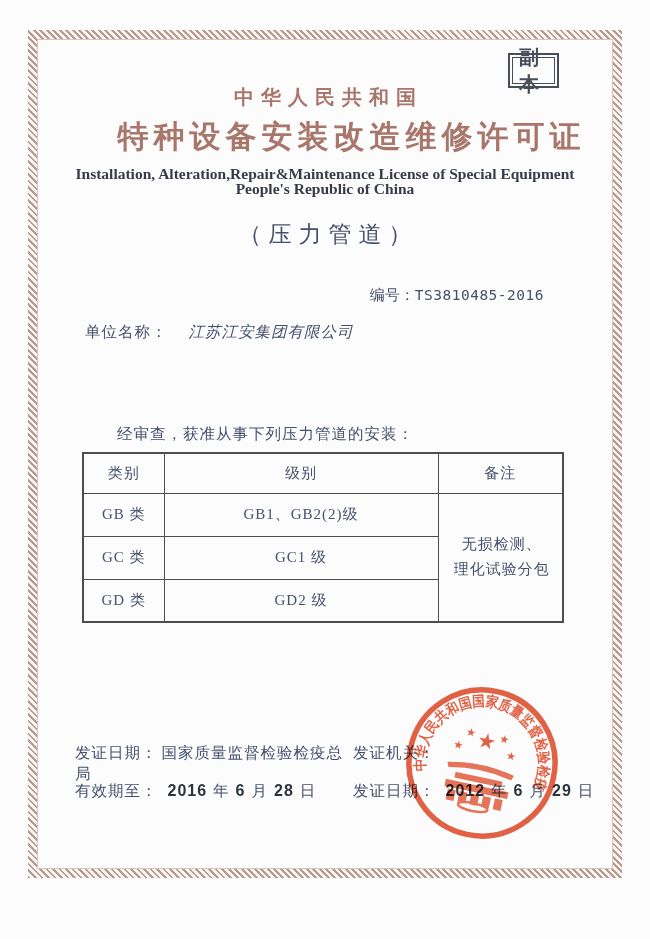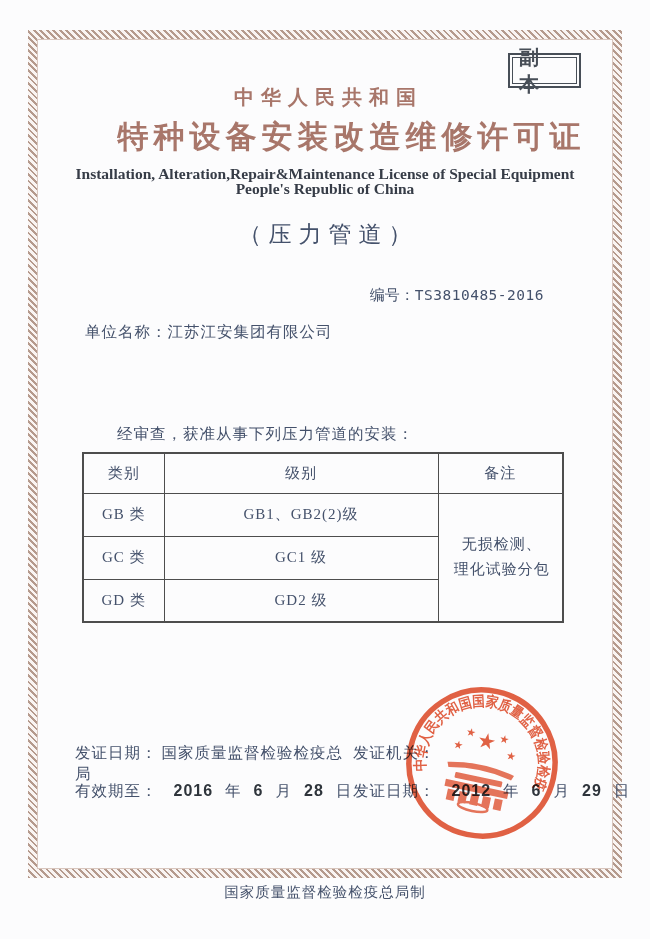--- a/index.html
+++ b/index.html
@@ -25,21 +25,21 @@
   
   .frame{
     position:absolute;left:28px;top:30px;width:594px;height:848px;
     border:9px solid transparent;
     border-image:repeating-linear-gradient(45deg,var(--frame_tan) 0 2px,#f9f4f2 2px 4.6px) 9;
     box-shadow:inset 0 0 0 1px #d8c6be;
   }
 
   
   .badge{
-    position:absolute;top:53px;left:508px;width:73px;height:35px;
+    position:absolute;top:53px;left:508px;width:51px;height:35px;
     border:2px solid var(--badge_ink);padding:2px;background:var(--paper);
   }
   .badge-inner{
     width:100%;height:100%;border:1px solid var(--badge_ink);
     display:flex;align-items:center;justify-content:center;
     font-size:20px;font-weight:700;color:var(--badge_ink);letter-spacing:6px;
     padding-left:6px;font-family:"Liberation Serif",serif;
   }
 
   .t-cn1{position:absolute;top:84px;left:0;right:0;text-align:center;
@@ -55,21 +55,21 @@
     font-size:23px;color:var(--body_ink);letter-spacing:7px;text-indent:7px;}
 
   .serial{position:absolute;top:258px;left:0;right:0;text-align:right;padding-right:106px;
     font-size:15px;color:var(--body_ink);margin-top:28px;}
   .serial .mono{font-family:"DejaVu Sans Mono","Liberation Mono",monospace;
     font-size:14.5px;letter-spacing:0.5px;}
 
   .field{position:absolute;left:85px;font-size:15.5px;color:var(--body_ink);letter-spacing:1px;}
   .f-name{top:322px;}
   .f-addr{top:356px;}
-  .field .val{margin-left:0;}
+  .field .val{margin-left:21px;font-style:italic;}
 
   .intro{position:absolute;top:424px;left:117px;font-size:15.5px;color:var(--body_ink);letter-spacing:1px;}
 
   table.lic{
     position:absolute;top:452px;left:82px;width:480px;
     border-collapse:collapse;table-layout:fixed;
     font-size:15px;color:var(--body_ink);
     border:2px solid var(--table_line);
   }
   table.lic th,table.lic td{
@@ -81,21 +81,21 @@
   td.remark{text-align:left;padding:4px 6px 4px 9px;line-height:1.7;letter-spacing:0.5px;}
 
   .frow{position:absolute;left:75px;display:flex;font-size:15.5px;color:var(--body_ink);letter-spacing:0.5px;}
   .frow1{top:743px;}
   .frow2{top:781px;}
   .fcell-l{width:278px;flex:0 0 278px;}
   .flabel{letter-spacing:1px;}
   .fval{margin-left:4px;letter-spacing:1px;}
   .date .num{
     font-family:"Liberation Sans","DejaVu Sans",sans-serif;
-    font-weight:700;color:var(--date_ink);font-size:16px;letter-spacing:1px;margin:0 12px;
+    font-weight:700;color:var(--date_ink);font-size:16px;letter-spacing:1px;margin:0 6px;
   }
   .date .unit{color:var(--body_ink);}
 
   .seal{
     position:absolute;left:403px;top:684px;width:158px;height:158px;
     mix-blend-mode:multiply;opacity:0.95;transform:rotate(12deg);
   }
   .seal svg{width:100%;height:100%;overflow:visible;}
   .seal text{font-family:"DejaVu Sans","Liberation Sans",sans-serif;font-weight:700;fill:var(--seal_red);}
 
@@ -190,14 +190,13 @@
         <rect x="51" y="111" width="8" height="11"></rect>
         <rect x="63" y="111" width="8" height="11"></rect>
         <rect x="75" y="111" width="8" height="11"></rect>
         <rect x="87" y="111" width="8" height="11"></rect>
         <rect x="99" y="111" width="8" height="11"></rect>
         <ellipse cx="79" cy="124" rx="15" ry="4" fill="none" stroke="#e2593a" stroke-width="2.5"></ellipse>
       </g>
     </svg>
   </div>
 
-  <div class="bottom-note">国家质量监督检验检疫总局制</div>
 </div>
 
 </body></html>

